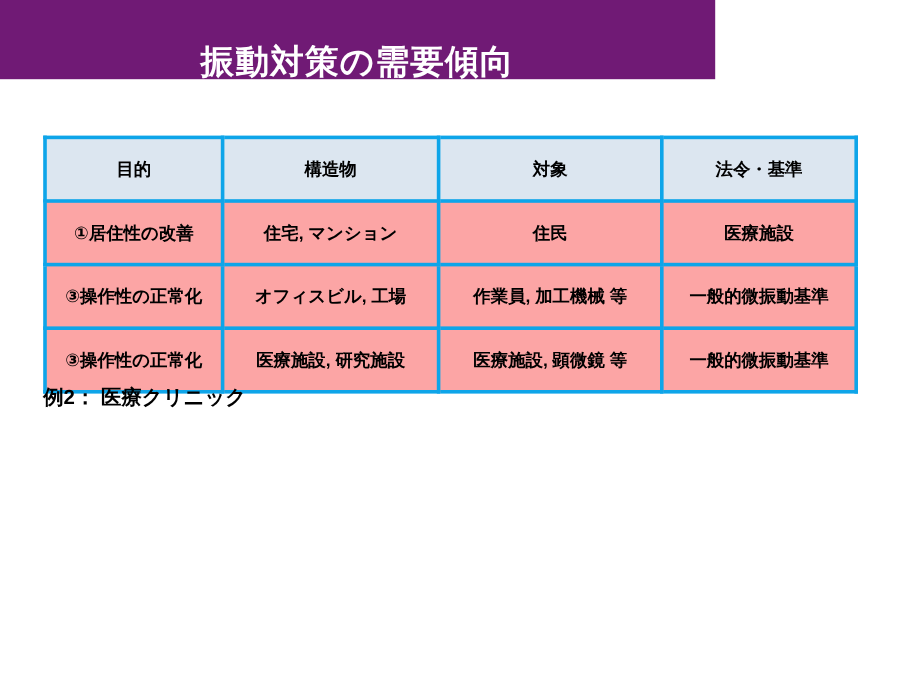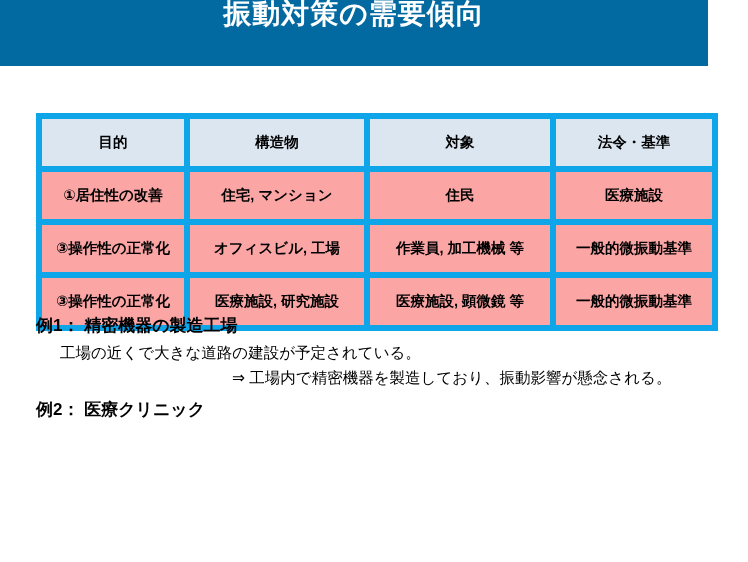--- a/index.html
+++ b/index.html
@@ -17,45 +17,45 @@
   .slide {
     position: relative;
     width: 748px;
     height: 562px;
     background: #ffffff;
   }
   .title-bar {
     position: absolute;
     left: 0;
     top: 0;
-    width: 708px;
+    width: 596px;
     height: 66px;
-    background: #0369a1;
+    background: #701a75;
     display: flex;
-    align-items: flex-start;
+    align-items: flex-end;
     justify-content: center;
   }
   .title-text {
     color: #ffffff;
     font-size: 28px;
     font-weight: bold;
     letter-spacing: 1px;
     line-height: 1;
   }
   table.main-table {
     position: absolute;
     left: 36px;
     top: 113px;
     width: 676px;
     border-collapse: collapse;
     table-layout: fixed;
   }
   table.main-table th,
   table.main-table td {
-    border: 6px solid #0ea5e9;
+    border: 3px solid #0ea5e9;
     text-align: center;
     vertical-align: middle;
     font-size: 14.5px;
     height: 53px;
     padding: 0 4px;
     box-sizing: border-box;
   }
   table.main-table th {
     background: #dce6f0;
     font-weight: bold;
@@ -136,23 +136,18 @@
       <tr>
         <td>③操作性の正常化</td>
         <td>医療施設, 研究施設</td>
         <td>医療施設, 顕微鏡 等</td>
         <td>一般的微振動基準</td>
       </tr>
     </tbody>
   </table>
 
   <div class="examples">
-    <div>
-      <p class="ex-heading">例1： 精密機器の製造工場</p>
-      <p class="ex-line">工場の近くで大きな道路の建設が予定されている。</p>
-      <p class="ex-arrow">⇒ 工場内で精密機器を製造しており、振動影響が懸念される。</p>
-    </div>
     <div class="ex-block-2">
       <p class="ex-heading">例2： 医療クリニック</p>
     </div>
   </div>
 
 </div>
 
 </body></html>

